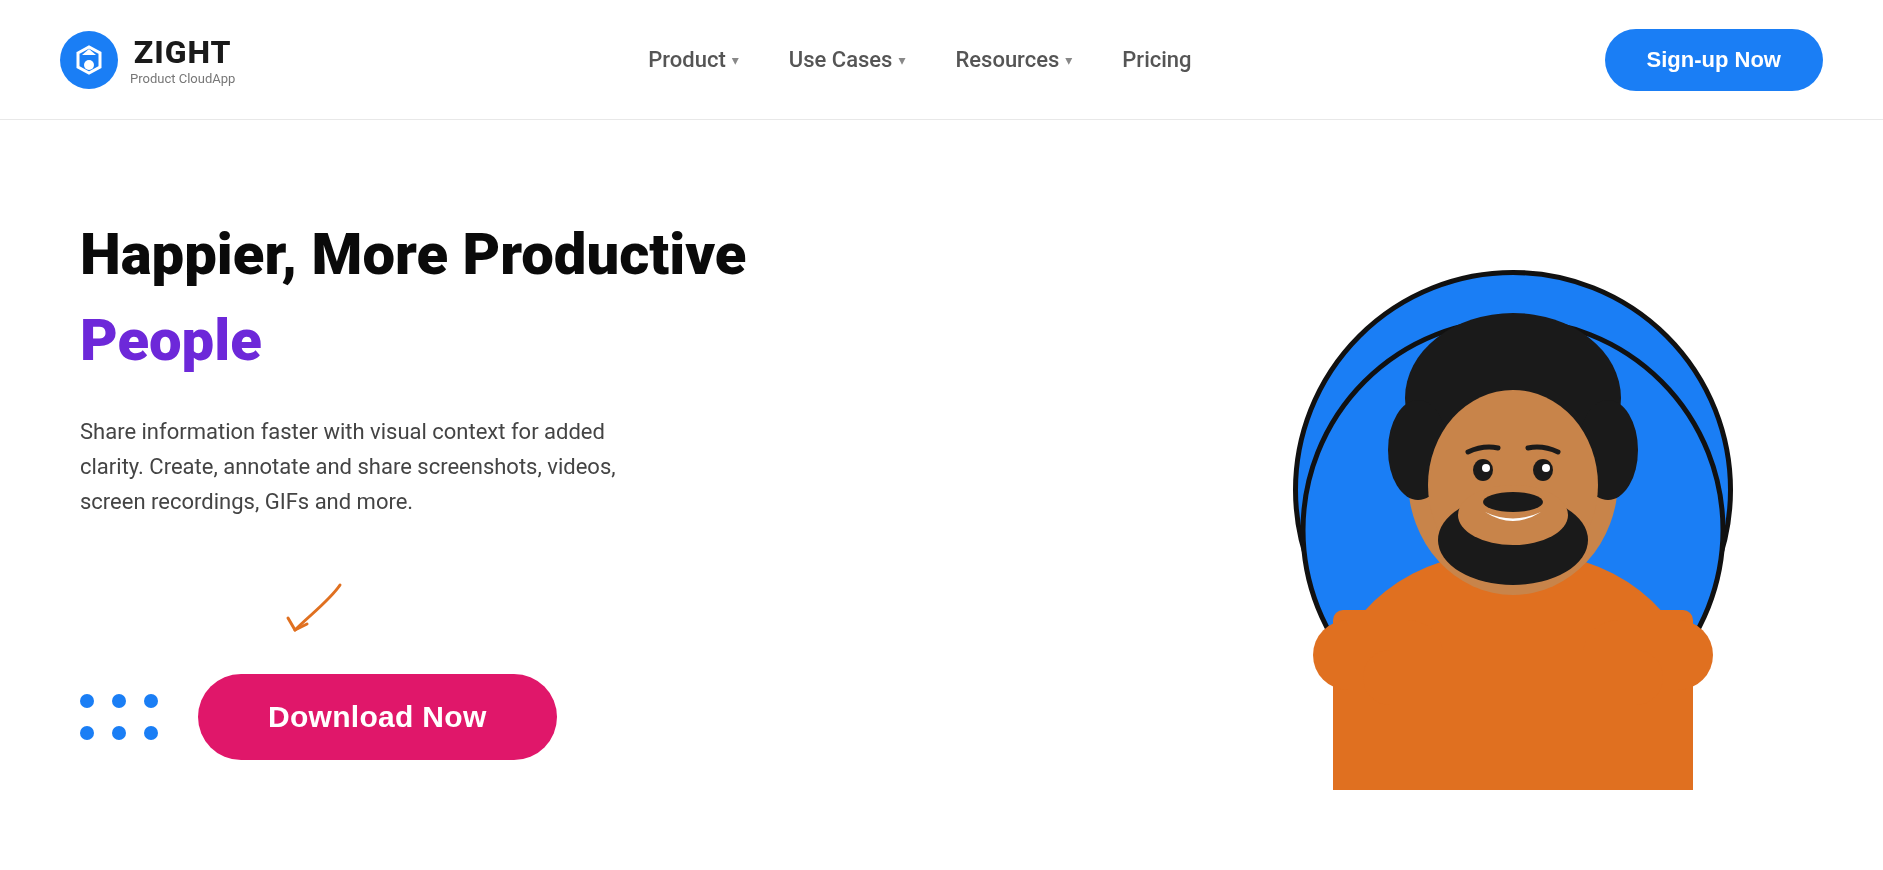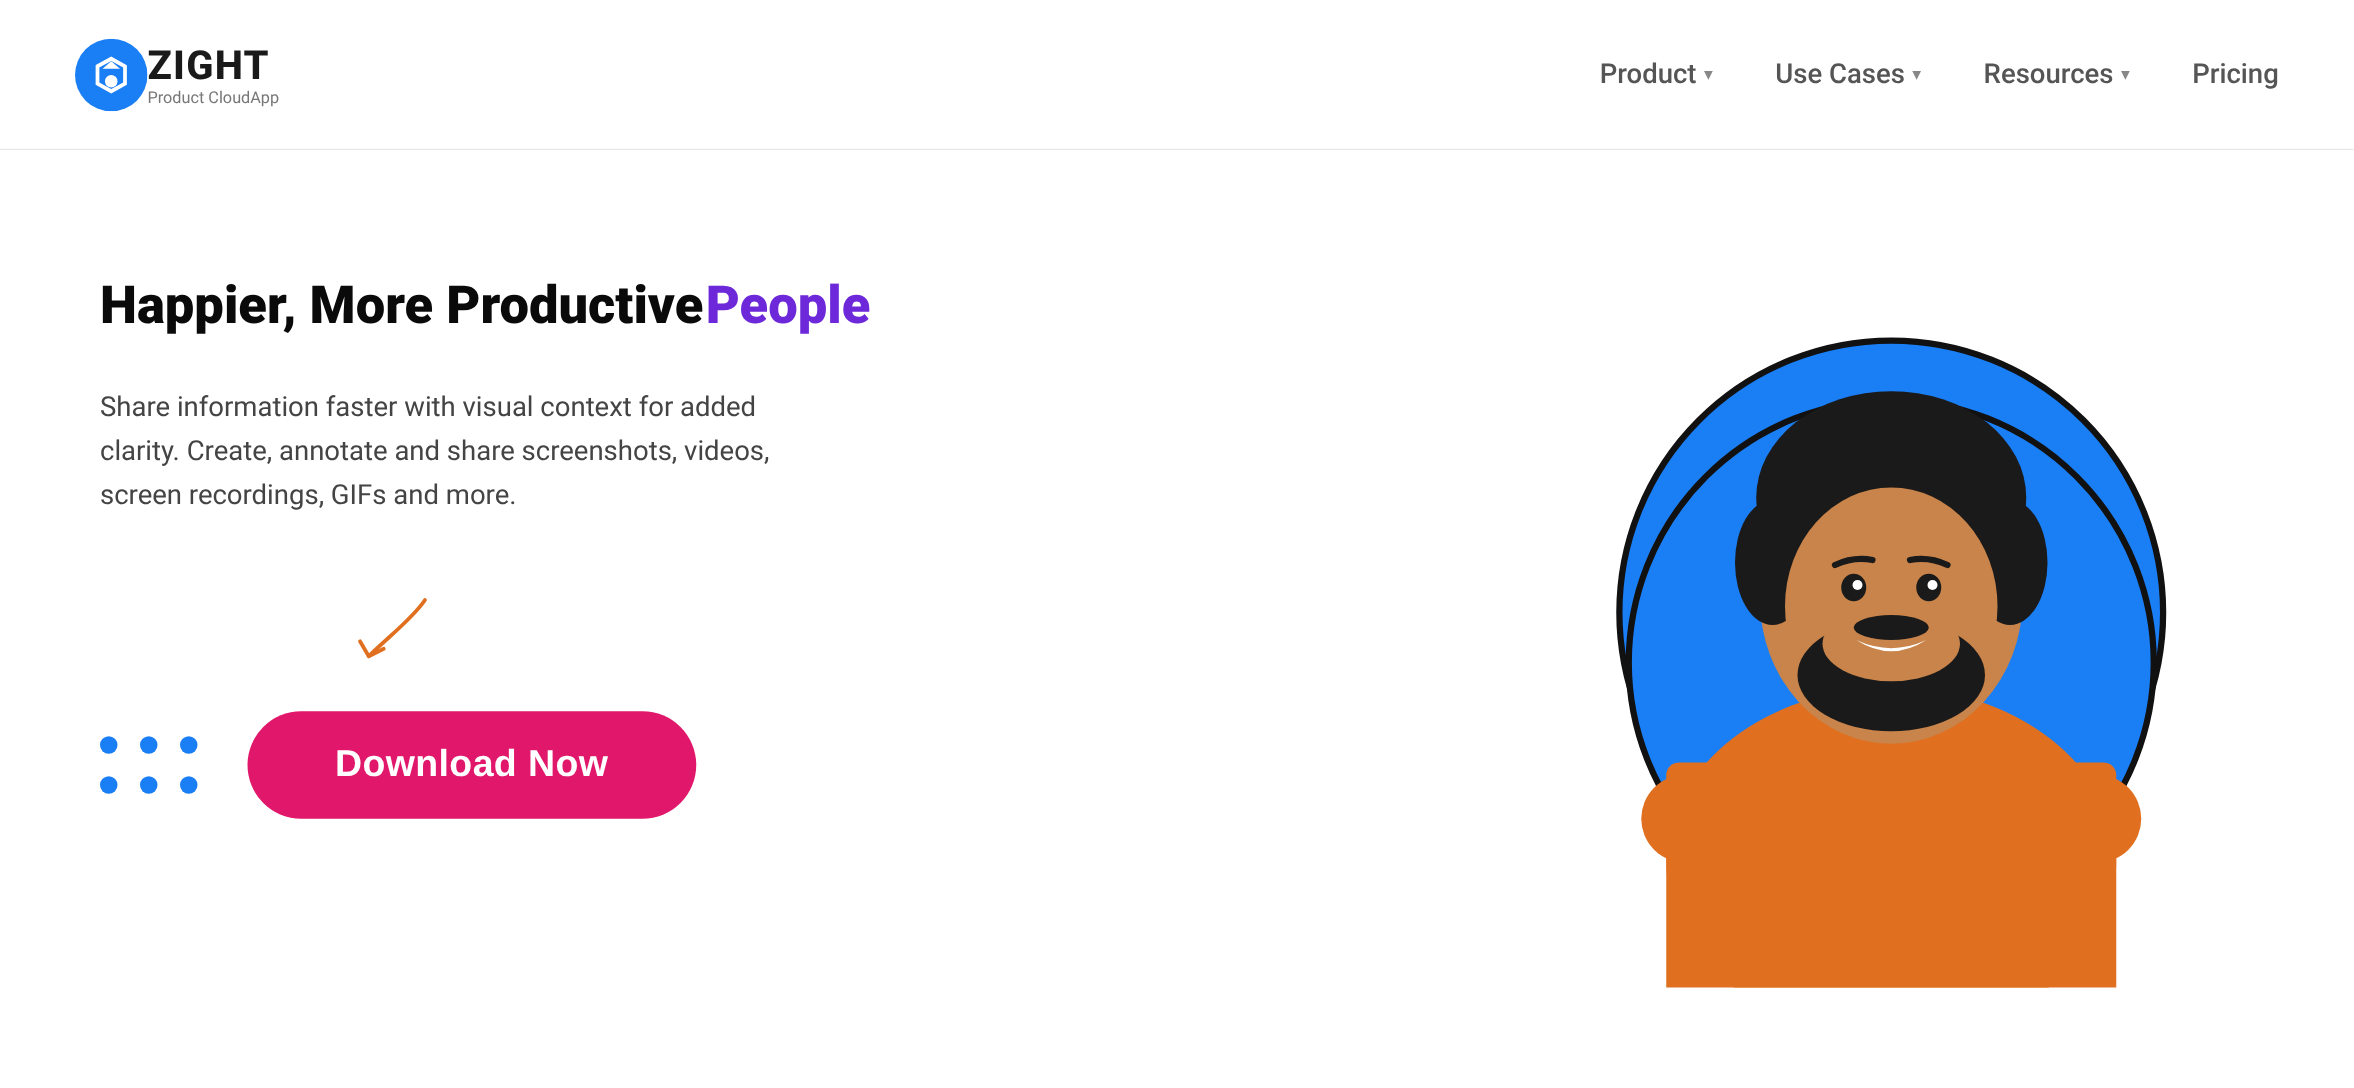--- a/index.html
+++ b/index.html
@@ -18,21 +18,23 @@
       justify-content: space-between;
       padding: 0 60px;
       height: 120px;
       background: #ffffff;
       border-bottom: 1px solid #e8e8e8;
     }
 
     .logo-area {
       display: flex;
       align-items: center;
+      gap: 12px;
       text-decoration: none;
+      text-align: center;
     }
 
     .logo-icon {
       width: 58px;
       height: 58px;
     }
 
     .logo-text-block {
       display: flex;
       flex-direction: column;
@@ -103,27 +105,27 @@
 
     .hero-title {
       font-size: 90px;
       font-weight: 900;
       color: #0a0a0a;
       line-height: 1.05;
       margin-bottom: 12px;
     }
 
     .hero-subtitle {
-      font-size: 42px;
+      font-size: 58px;
       font-weight: 900;
       color: #0a0a0a;
       margin-bottom: 24px;
       display: flex;
       align-items: center;
-      gap: 2px;
+      gap: 18px;
       flex-wrap: wrap;
     }
 
     .hero-subtitle-blue {
       color: #6d28d9;
     }
 
     .hero-description {
       font-size: 22px;
       color: #444;
@@ -242,20 +244,21 @@
     </a>
     <a class="nav-item" href="#">
       <span>Resources</span>
       <span class="chevron">▾</span>
     </a>
     <a class="nav-item" href="#">
       <span>Pricing</span>
     </a>
   </div>
 
+  <button class="signup-btn">Sign-up Now</button>
 </nav>
 
 <section class="hero">
   <div class="hero-left">
     <div class="hero-subtitle">
       <span>Happier, More Productive</span>
       <span class="hero-subtitle-blue">People</span>
     </div>
     <p class="hero-description">Share information faster with visual context for added clarity. Create, annotate and share screenshots, videos, screen recordings, GIFs and more.</p>
 

